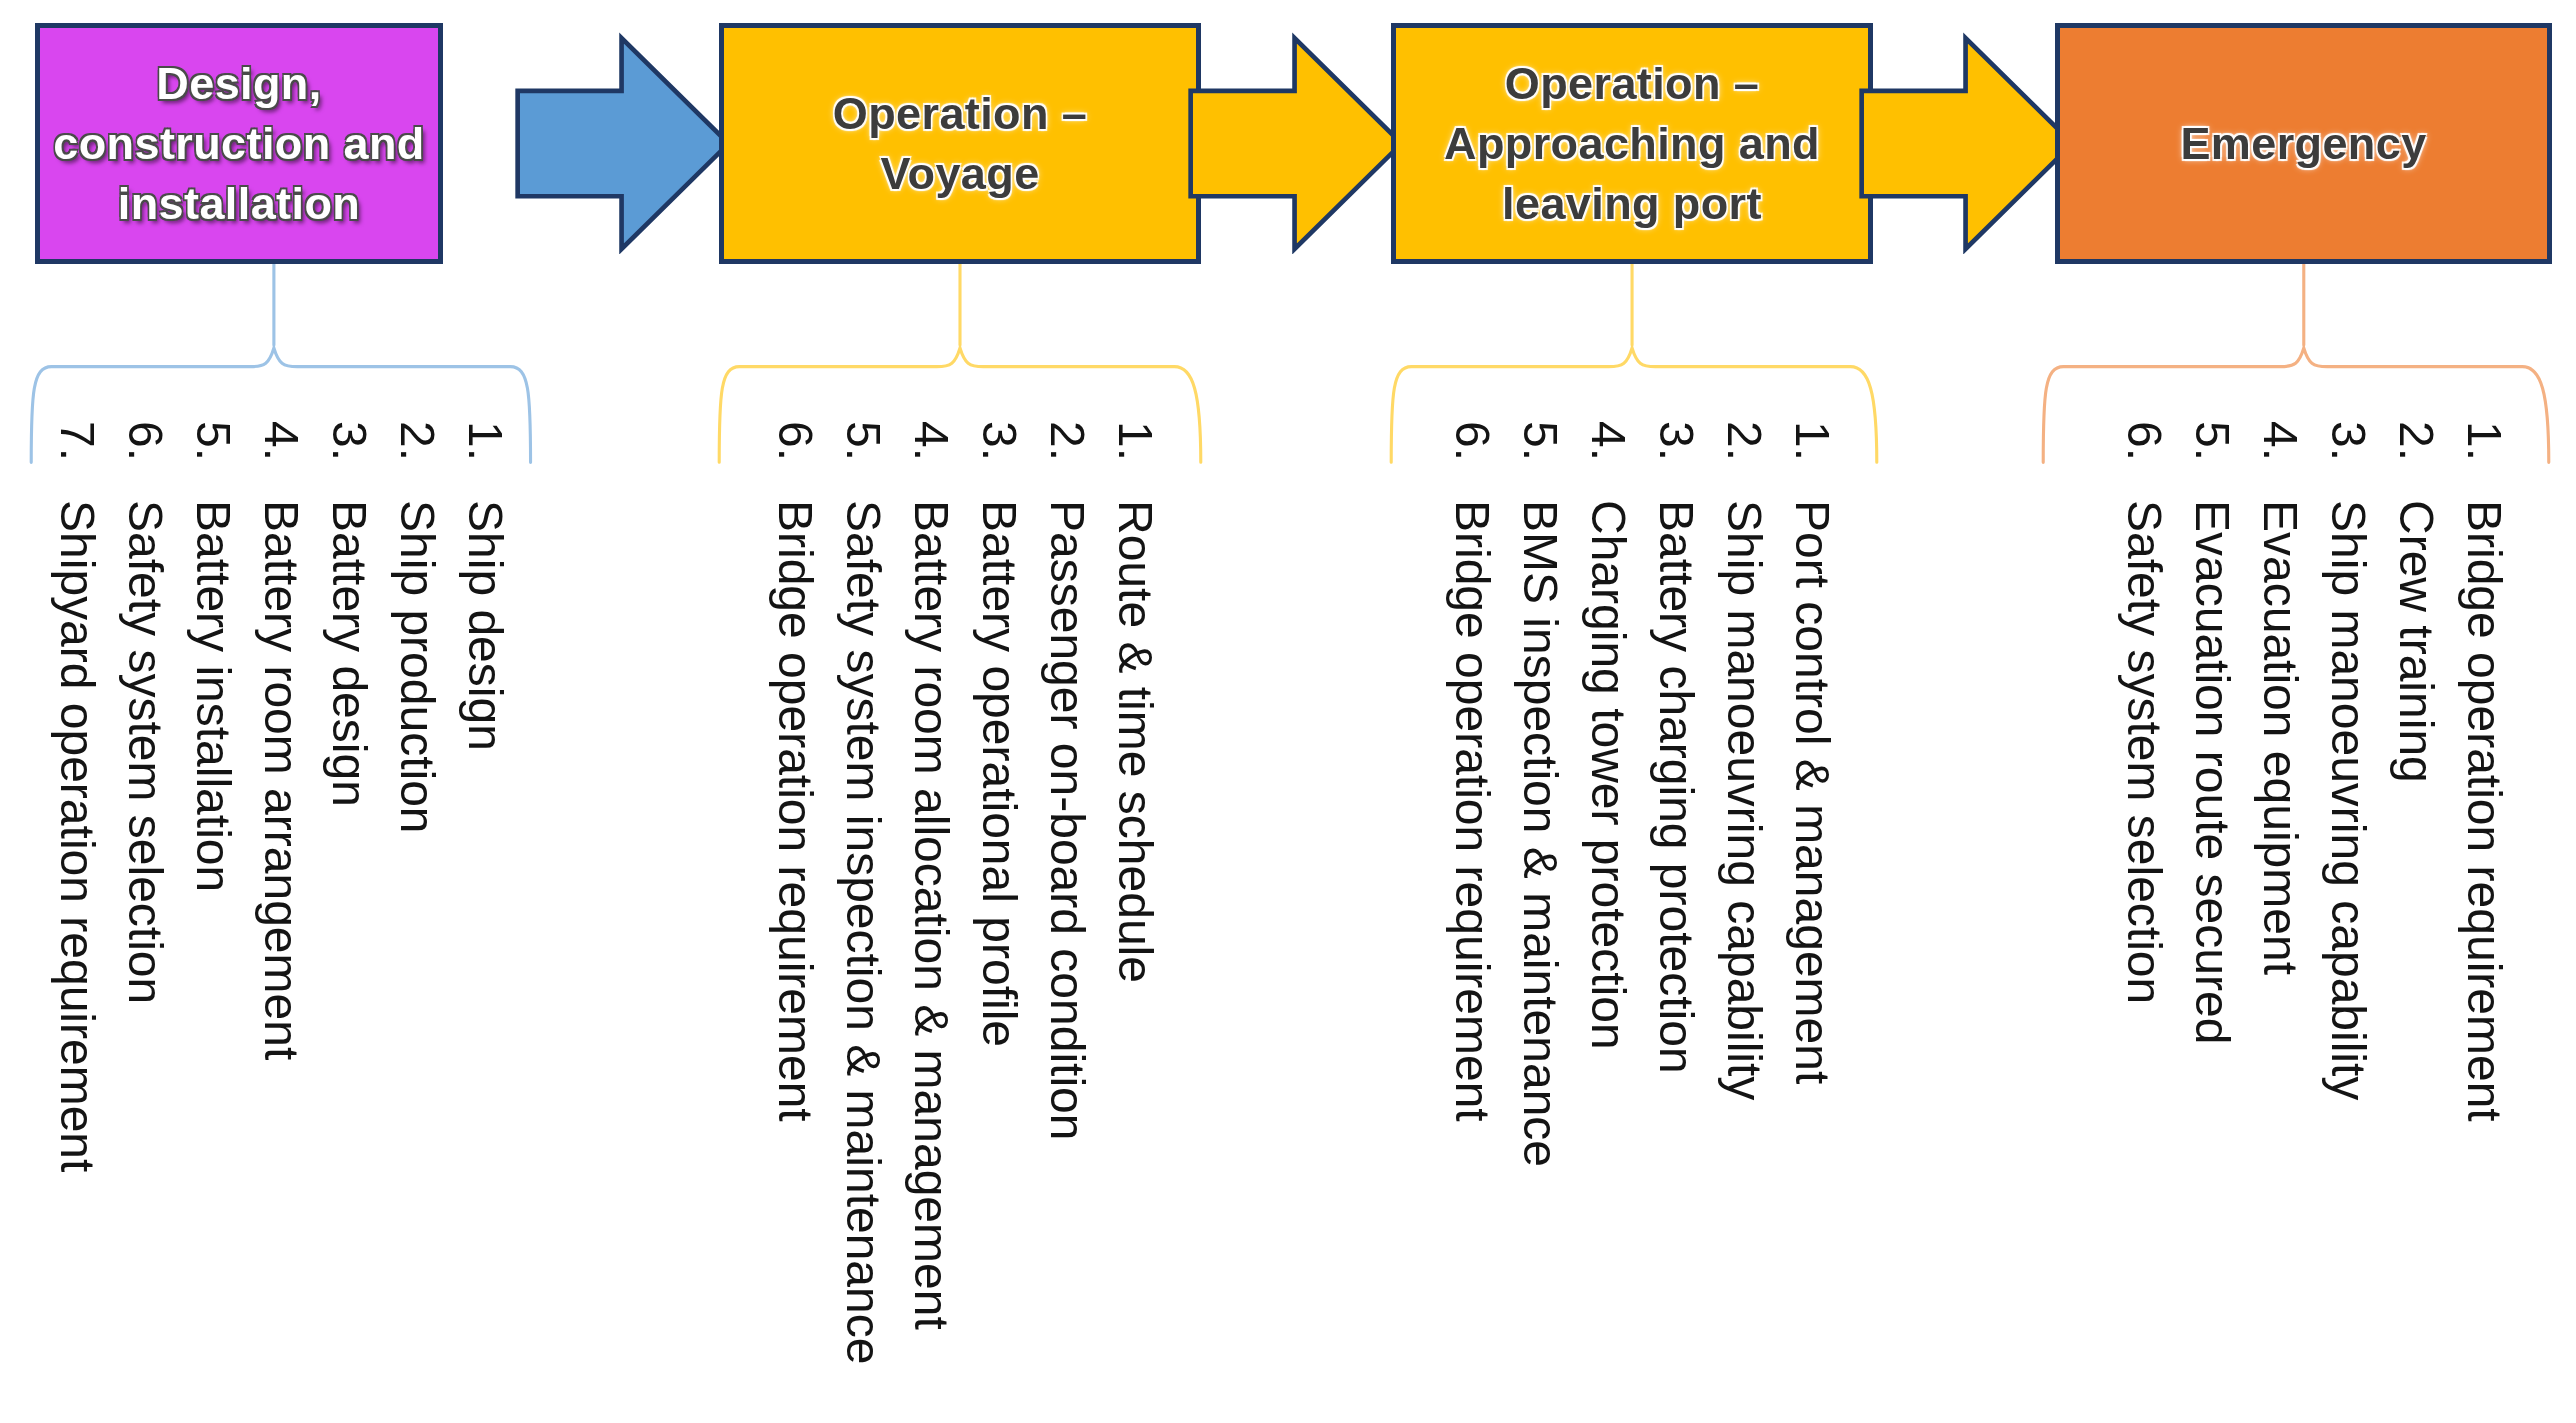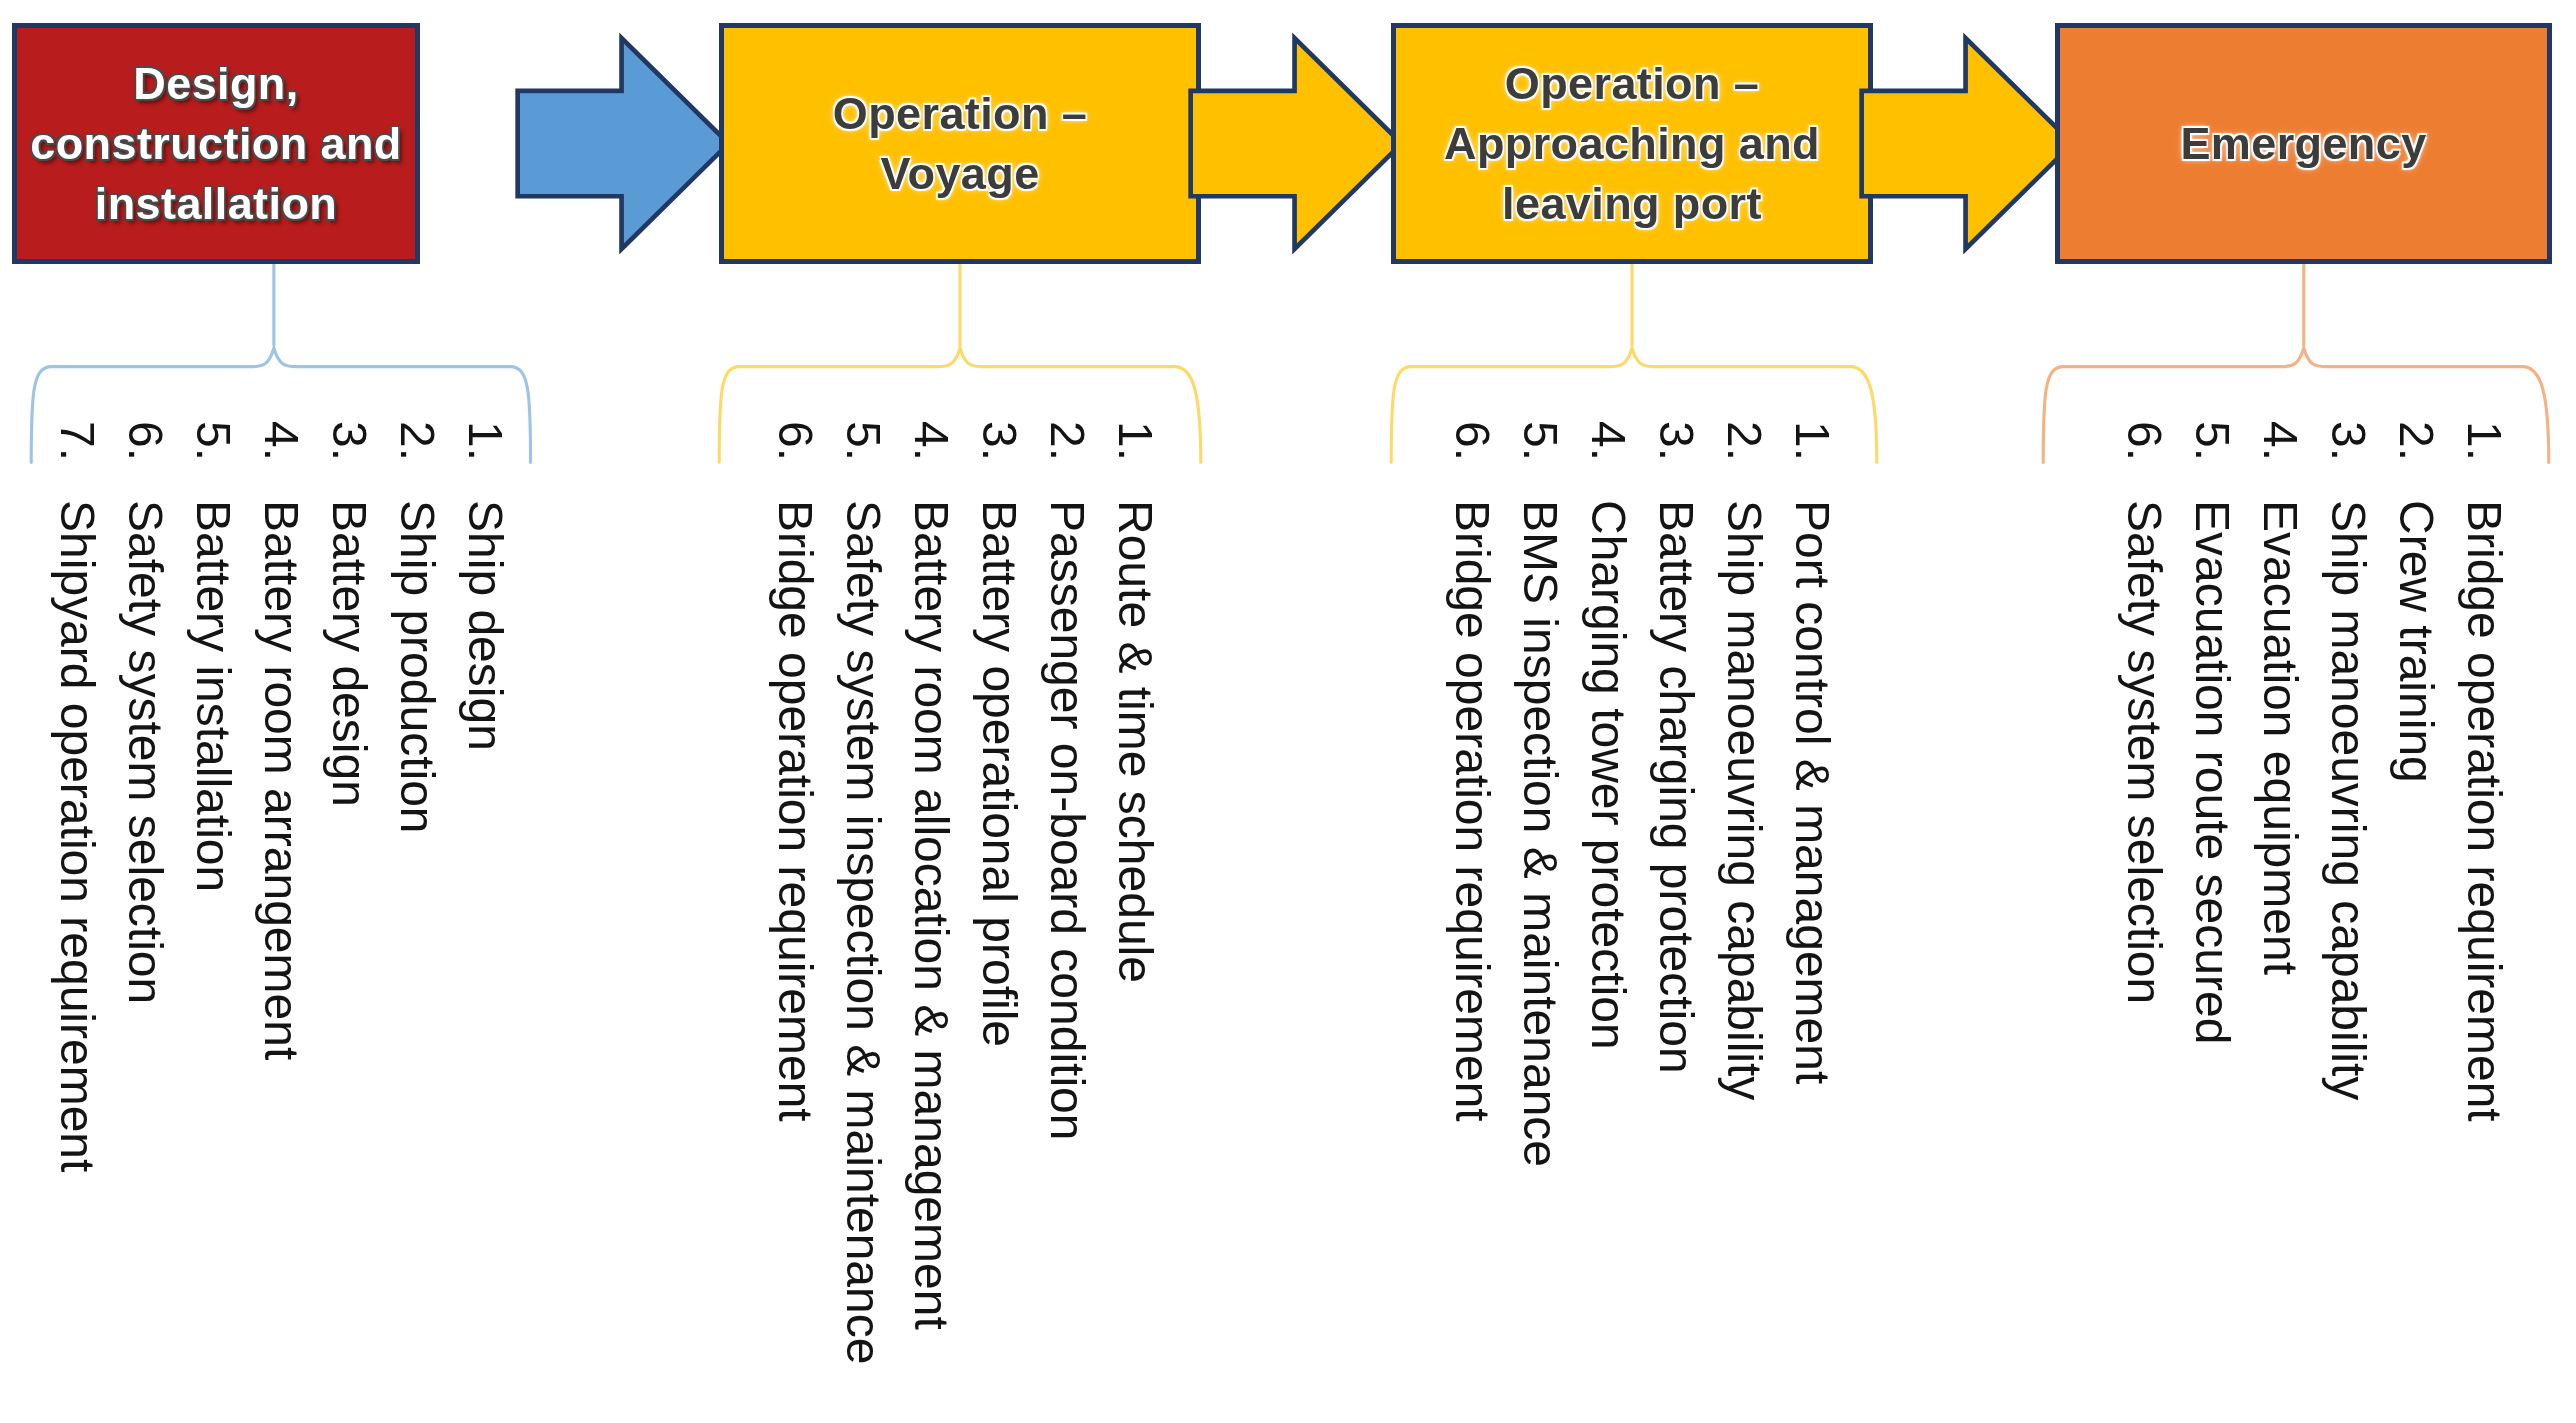--- a/index.html
+++ b/index.html
@@ -59,21 +59,21 @@
     color: #141414;
   }
   .vlist .num { flex: 0 0 auto; width: 79px; }
   .vlist .txt { white-space: nowrap; }
 </style>
 </head>
 <body>
 
 <div class="canvas">
 
-  <div class="stage-box" style="left: 12px; width: 408px; background-color: #b91c1c; border-color: rgb(31, 56, 100);">
+  <div class="stage-box" style="left: 35px; width: 408px; background-color: #d946ef; border-color: rgb(31, 56, 100);">
     <div class="stage-title title-light">Design,
 construction and
 installation</div>
   </div>
 
   <svg class="flow-arrow" style="left:513px; top:29.5px;" width="221" height="224" viewBox="0 0 285 288">
     <polygon points="6,78 140,78 140,10 278,146 140,282 140,214 6,214" stroke-width="6" stroke-linejoin="miter" fill="#5B9BD5" stroke="#1F3864"></polygon>
   </svg>
 
   <div class="stage-box" style="left: 719px; width: 482px; background-color: rgb(255, 192, 0); border-color: rgb(31, 56, 100);">

